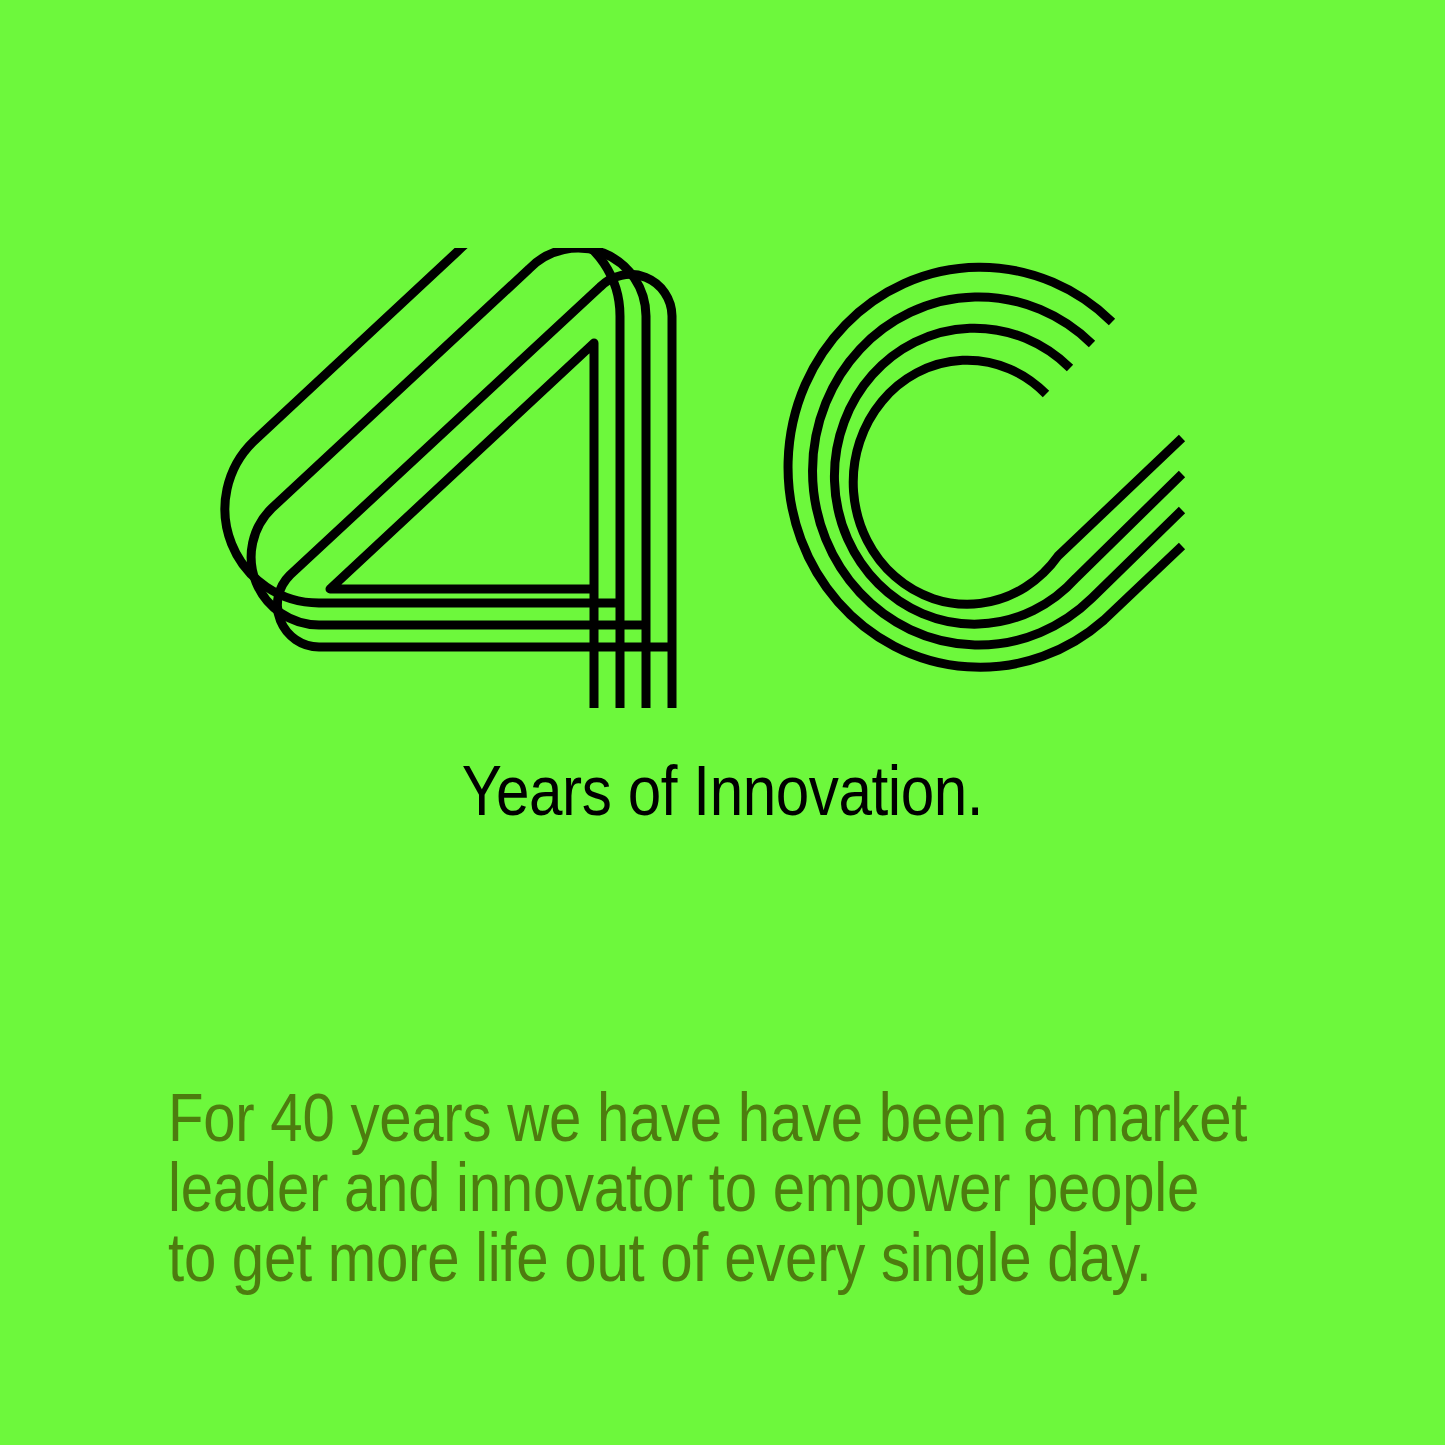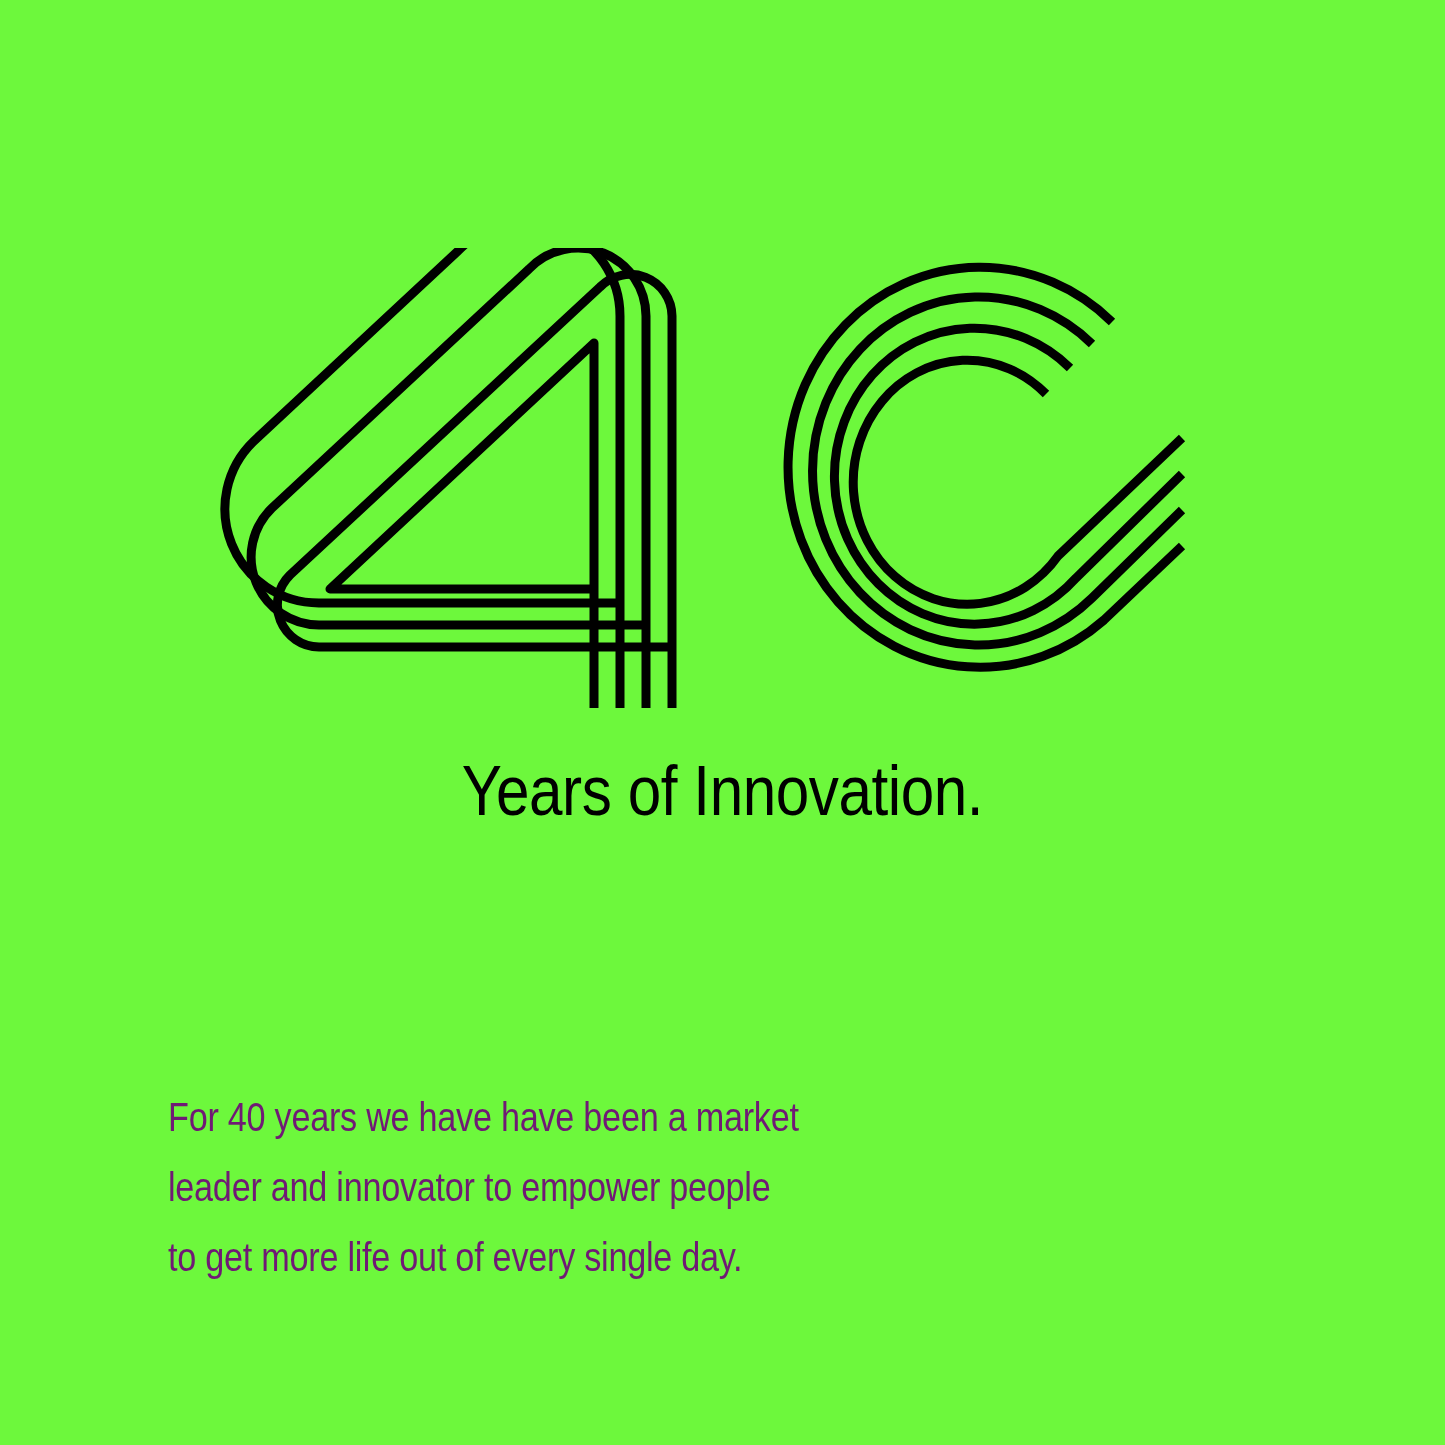--- a/index.html
+++ b/index.html
@@ -48,25 +48,25 @@
     transform: scaleX(0.86);
     transform-origin: 50% 50%;
     white-space: nowrap;
   }
   .body-copy {
     position: absolute;
     left: 168px;
     top: 1082px;
     width: 1160px;
     font-family: "Liberation Sans", sans-serif;
-    font-size: 40px;
+    font-size: 68px;
     line-height: 70px;
     font-weight: 400;
     letter-spacing: -0.3px;
-    color: #701a75;
+    color: #4d7c0f;
   }
   .body-copy .line {
     display: block;
     transform: scaleX(0.855);
     transform-origin: 0% 50%;
     white-space: nowrap;
   }
 </style>
 </head>
 <body>

